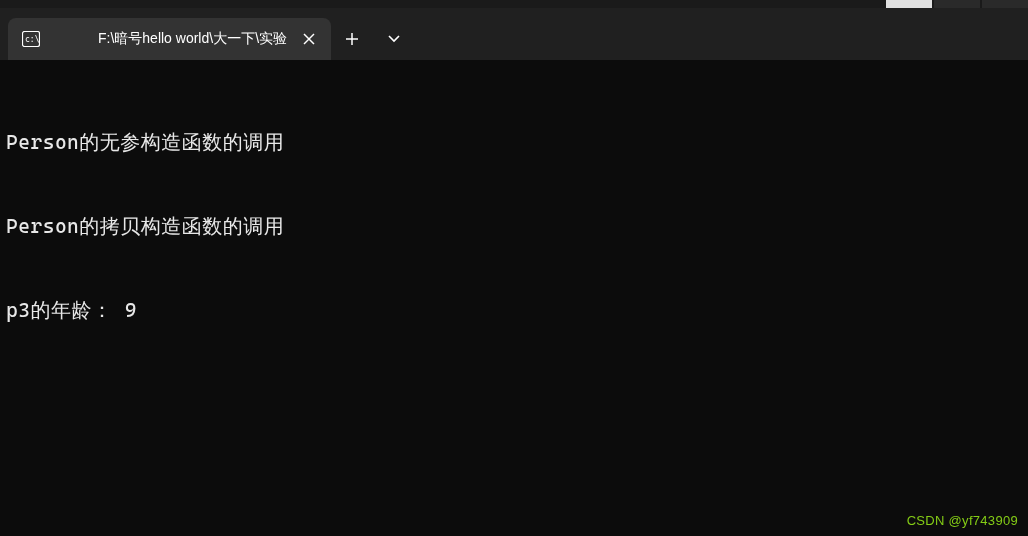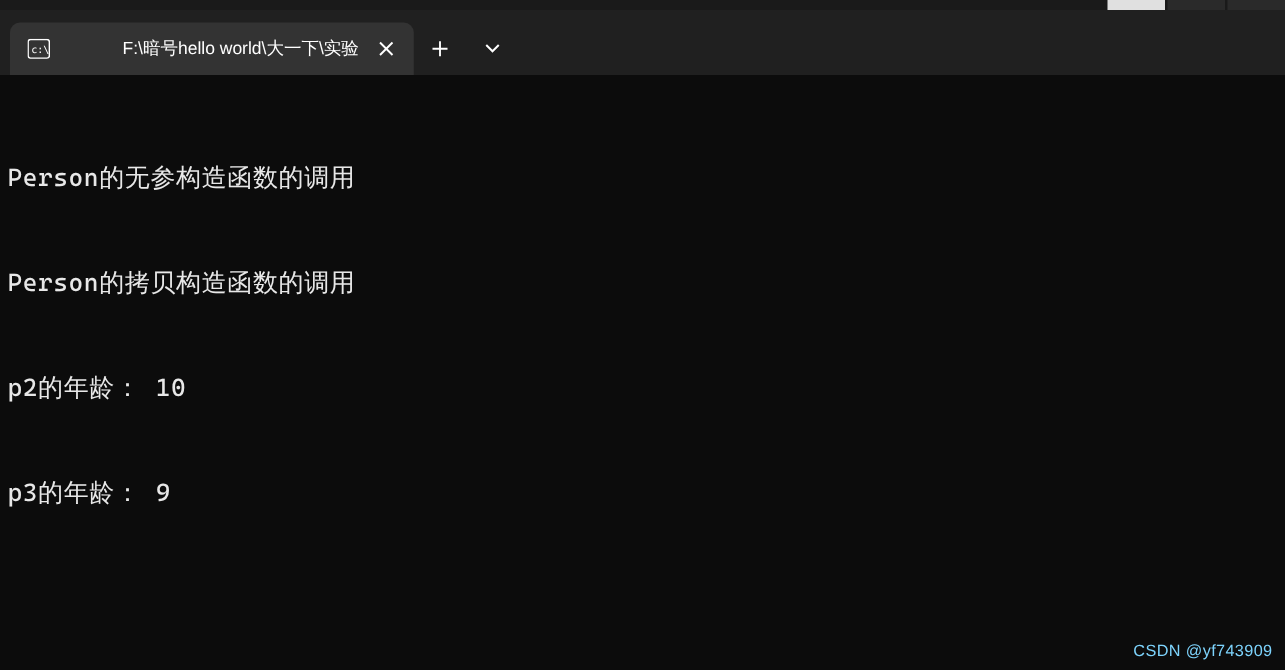--- a/index.html
+++ b/index.html
@@ -97,21 +97,21 @@
       white-space: pre;
       font-family: "Cascadia Mono", Consolas, "Microsoft YaHei", "NSimSun", monospace;
     }
     .terminal-line {
       min-height: 28px;
     }
     .watermark {
       position: absolute;
       right: 10px;
       bottom: 8px;
-      color: #7dd3fc;
+      color: #84cc16;
       font-family: Arial, sans-serif;
       font-size: 13px;
       letter-spacing: 0.3px;
     }
   </style>
 </head>
 <body>
 
 <div class="titlebar-strip">
   <div class="titlebar-right">
@@ -148,21 +148,20 @@
       <svg width="12" height="8" viewBox="0 0 12 8">
         <polyline points="1,1 6,6 11,1" fill="none" stroke="#ffffff" stroke-width="1.6"></polyline>
       </svg>
     </div>
   </div>
 </div>
 
 <div class="terminal">
   <div class="terminal-line">Person的无参构造函数的调用</div>
   <div class="terminal-line">Person的拷贝构造函数的调用</div>
-  <div class="terminal-line">p2的年龄： 10</div>
   <div class="terminal-line">p3的年龄： 9</div>
   
   
   
   
   
   
   
 </div>
 

